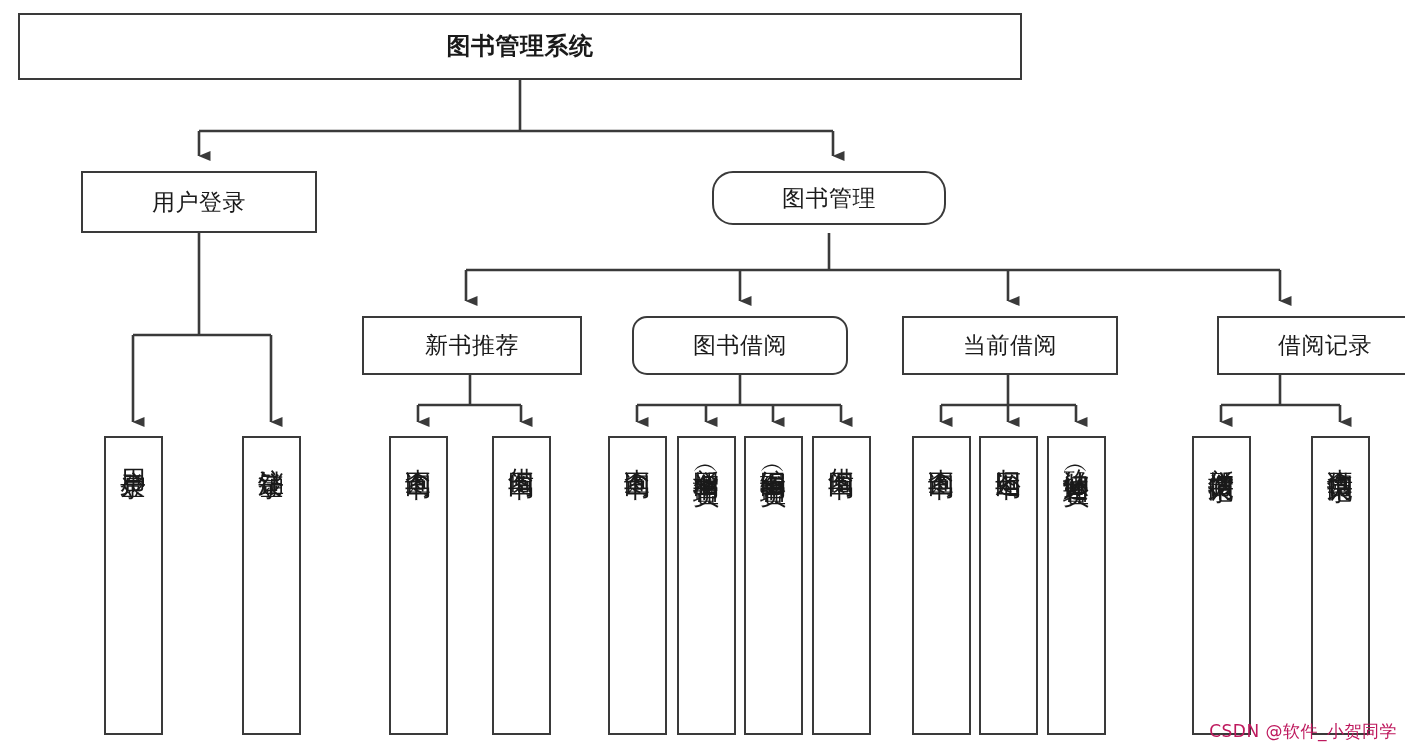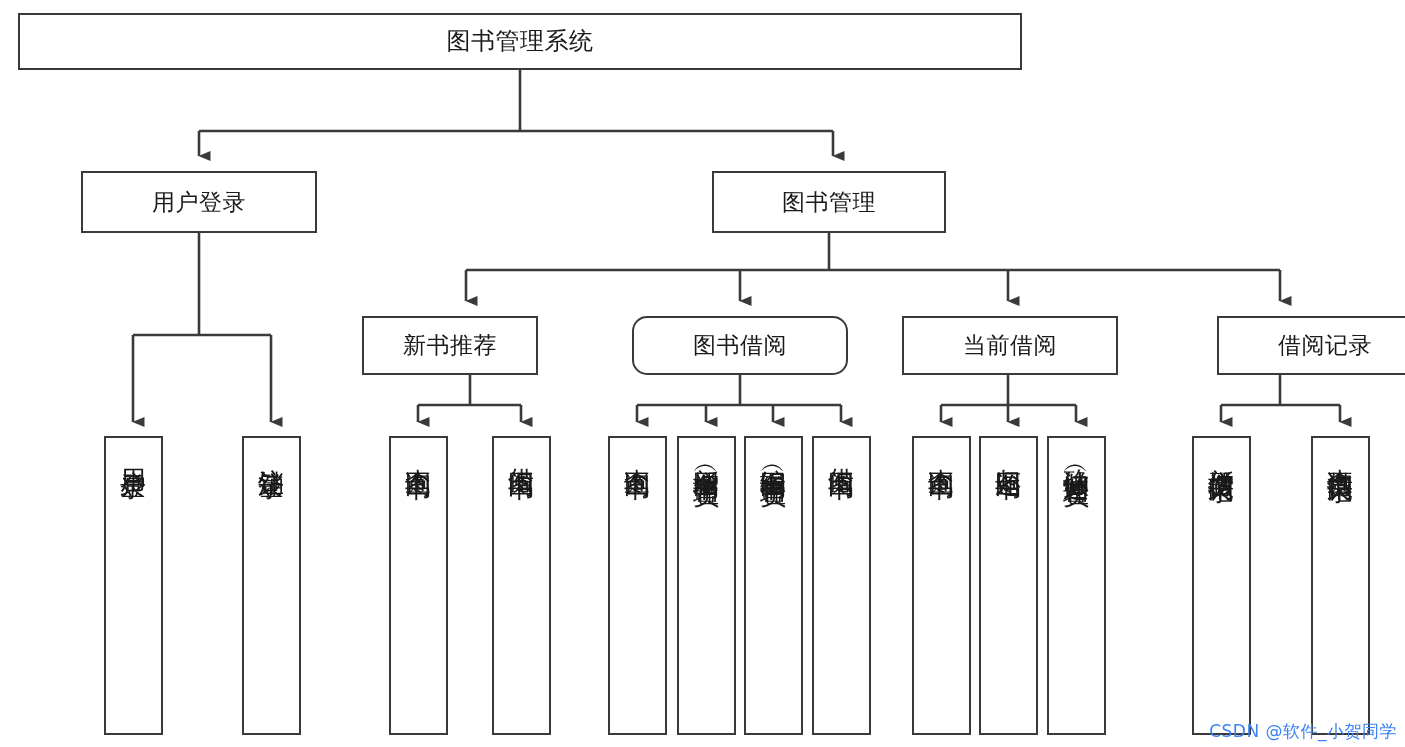--- a/index.html
+++ b/index.html
@@ -58,21 +58,21 @@
     font-size:26px;
     line-height:1;
     letter-spacing:2px;
     white-space:normal;
   }
   .watermark{
     position:absolute;
     right:8px;
     bottom:4px;
     font-size:17px;
-    color:#3b82f6;
+    color:#be185d;
     letter-spacing:0.5px;
     z-index:5;
     white-space:nowrap;
   }
 </style>
 </head>
 <body>
 
 <div id="canvas">
 
@@ -120,33 +120,33 @@
       <path d="M 1008 405 L 1008 422" marker-end="url(#arrow)"></path>
       <path d="M 1076 405 L 1076 422" marker-end="url(#arrow)"></path>
 
       <path d="M 1280 375 L 1280 405"></path>
       <path d="M 1221 405 L 1340 405"></path>
       <path d="M 1221 405 L 1221 422" marker-end="url(#arrow)"></path>
       <path d="M 1340 405 L 1340 422" marker-end="url(#arrow)"></path>
     </g>
   </svg>
 
-  <div class="node h-node root" style="left:18px; top:13px; width:1004px; height:57px;">
+  <div class="node h-node root" style="left:18px; top:13px; width:1004px; height:67px;font-weight:bold;">
     <span class="node-label">图书管理系统</span>
   </div>
 
   <div class="node h-node" style="left:81px; top:171px; width:236px; height:62px;">
     <span class="node-label">用户登录</span>
   </div>
 
-  <div class="node h-node" style="left:712px; top:171px; width:234px; height:62px;">
+  <div class="node h-node" style="left:712px; top:171px; width:234px; height:54px;border-radius:21px;">
     <span class="node-label">图书管理</span>
   </div>
 
-  <div class="node h-node" style="left:362px; top:316px; width:176px; height:59px;">
+  <div class="node h-node" style="left:362px; top:316px; width:220px; height:59px;">
     <span class="node-label">新书推荐</span>
   </div>
 
   <div class="node h-node" style="left:632px; top:316px; width:216px; height:59px;border-radius:15px;">
     <span class="node-label">图书借阅</span>
   </div>
 
   <div class="node h-node" style="left:902px; top:316px; width:216px; height:59px;">
     <span class="node-label">当前借阅</span>
   </div>

